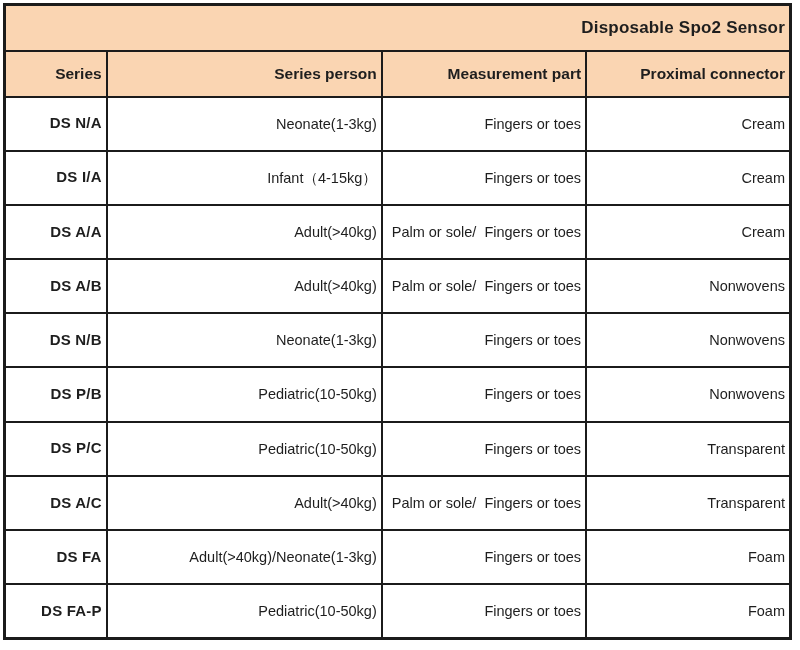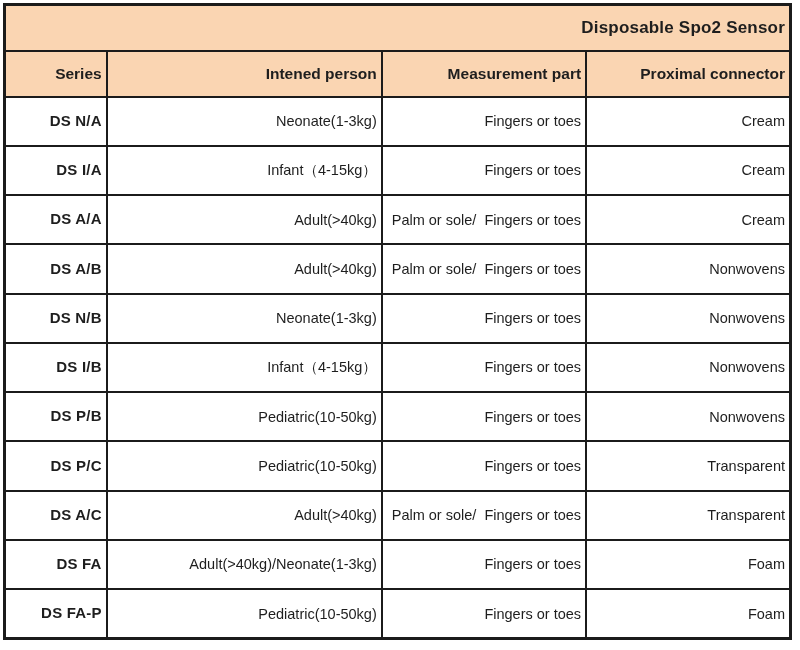--- a/index.html
+++ b/index.html
@@ -72,21 +72,21 @@
       <col class="c-person">
       <col class="c-part">
       <col class="c-connector">
     </colgroup>
     <thead>
       <tr class="title-row">
         <th colspan="4" class="peach-bg">Disposable Spo2 Sensor</th>
       </tr>
       <tr class="header-row">
         <th class="peach-bg">Series</th>
-        <th class="peach-bg">Intened person</th>
+        <th class="peach-bg">Series person</th>
         <th class="peach-bg">Measurement part</th>
         <th class="peach-bg">Proximal connector</th>
       </tr>
     </thead>
     <tbody>
         <tr>
           <td class="series-cell">DS N/A</td>
           <td>Neonate(1-3kg)</td>
           <td>Fingers or toes</td>
           <td>Cream</td>
@@ -105,26 +105,20 @@
         </tr>
         <tr>
           <td class="series-cell">DS A/B</td>
           <td>Adult(&gt;40kg)</td>
           <td>Palm or sole/&nbsp;&nbsp;Fingers or toes</td>
           <td>Nonwovens</td>
         </tr>
         <tr>
           <td class="series-cell">DS N/B</td>
           <td>Neonate(1-3kg)</td>
-          <td>Fingers or toes</td>
-          <td>Nonwovens</td>
-        </tr>
-        <tr>
-          <td class="series-cell">DS I/B</td>
-          <td>Infant（4-15kg）</td>
           <td>Fingers or toes</td>
           <td>Nonwovens</td>
         </tr>
         <tr>
           <td class="series-cell">DS P/B</td>
           <td>Pediatric(10-50kg)</td>
           <td>Fingers or toes</td>
           <td>Nonwovens</td>
         </tr>
         <tr>

